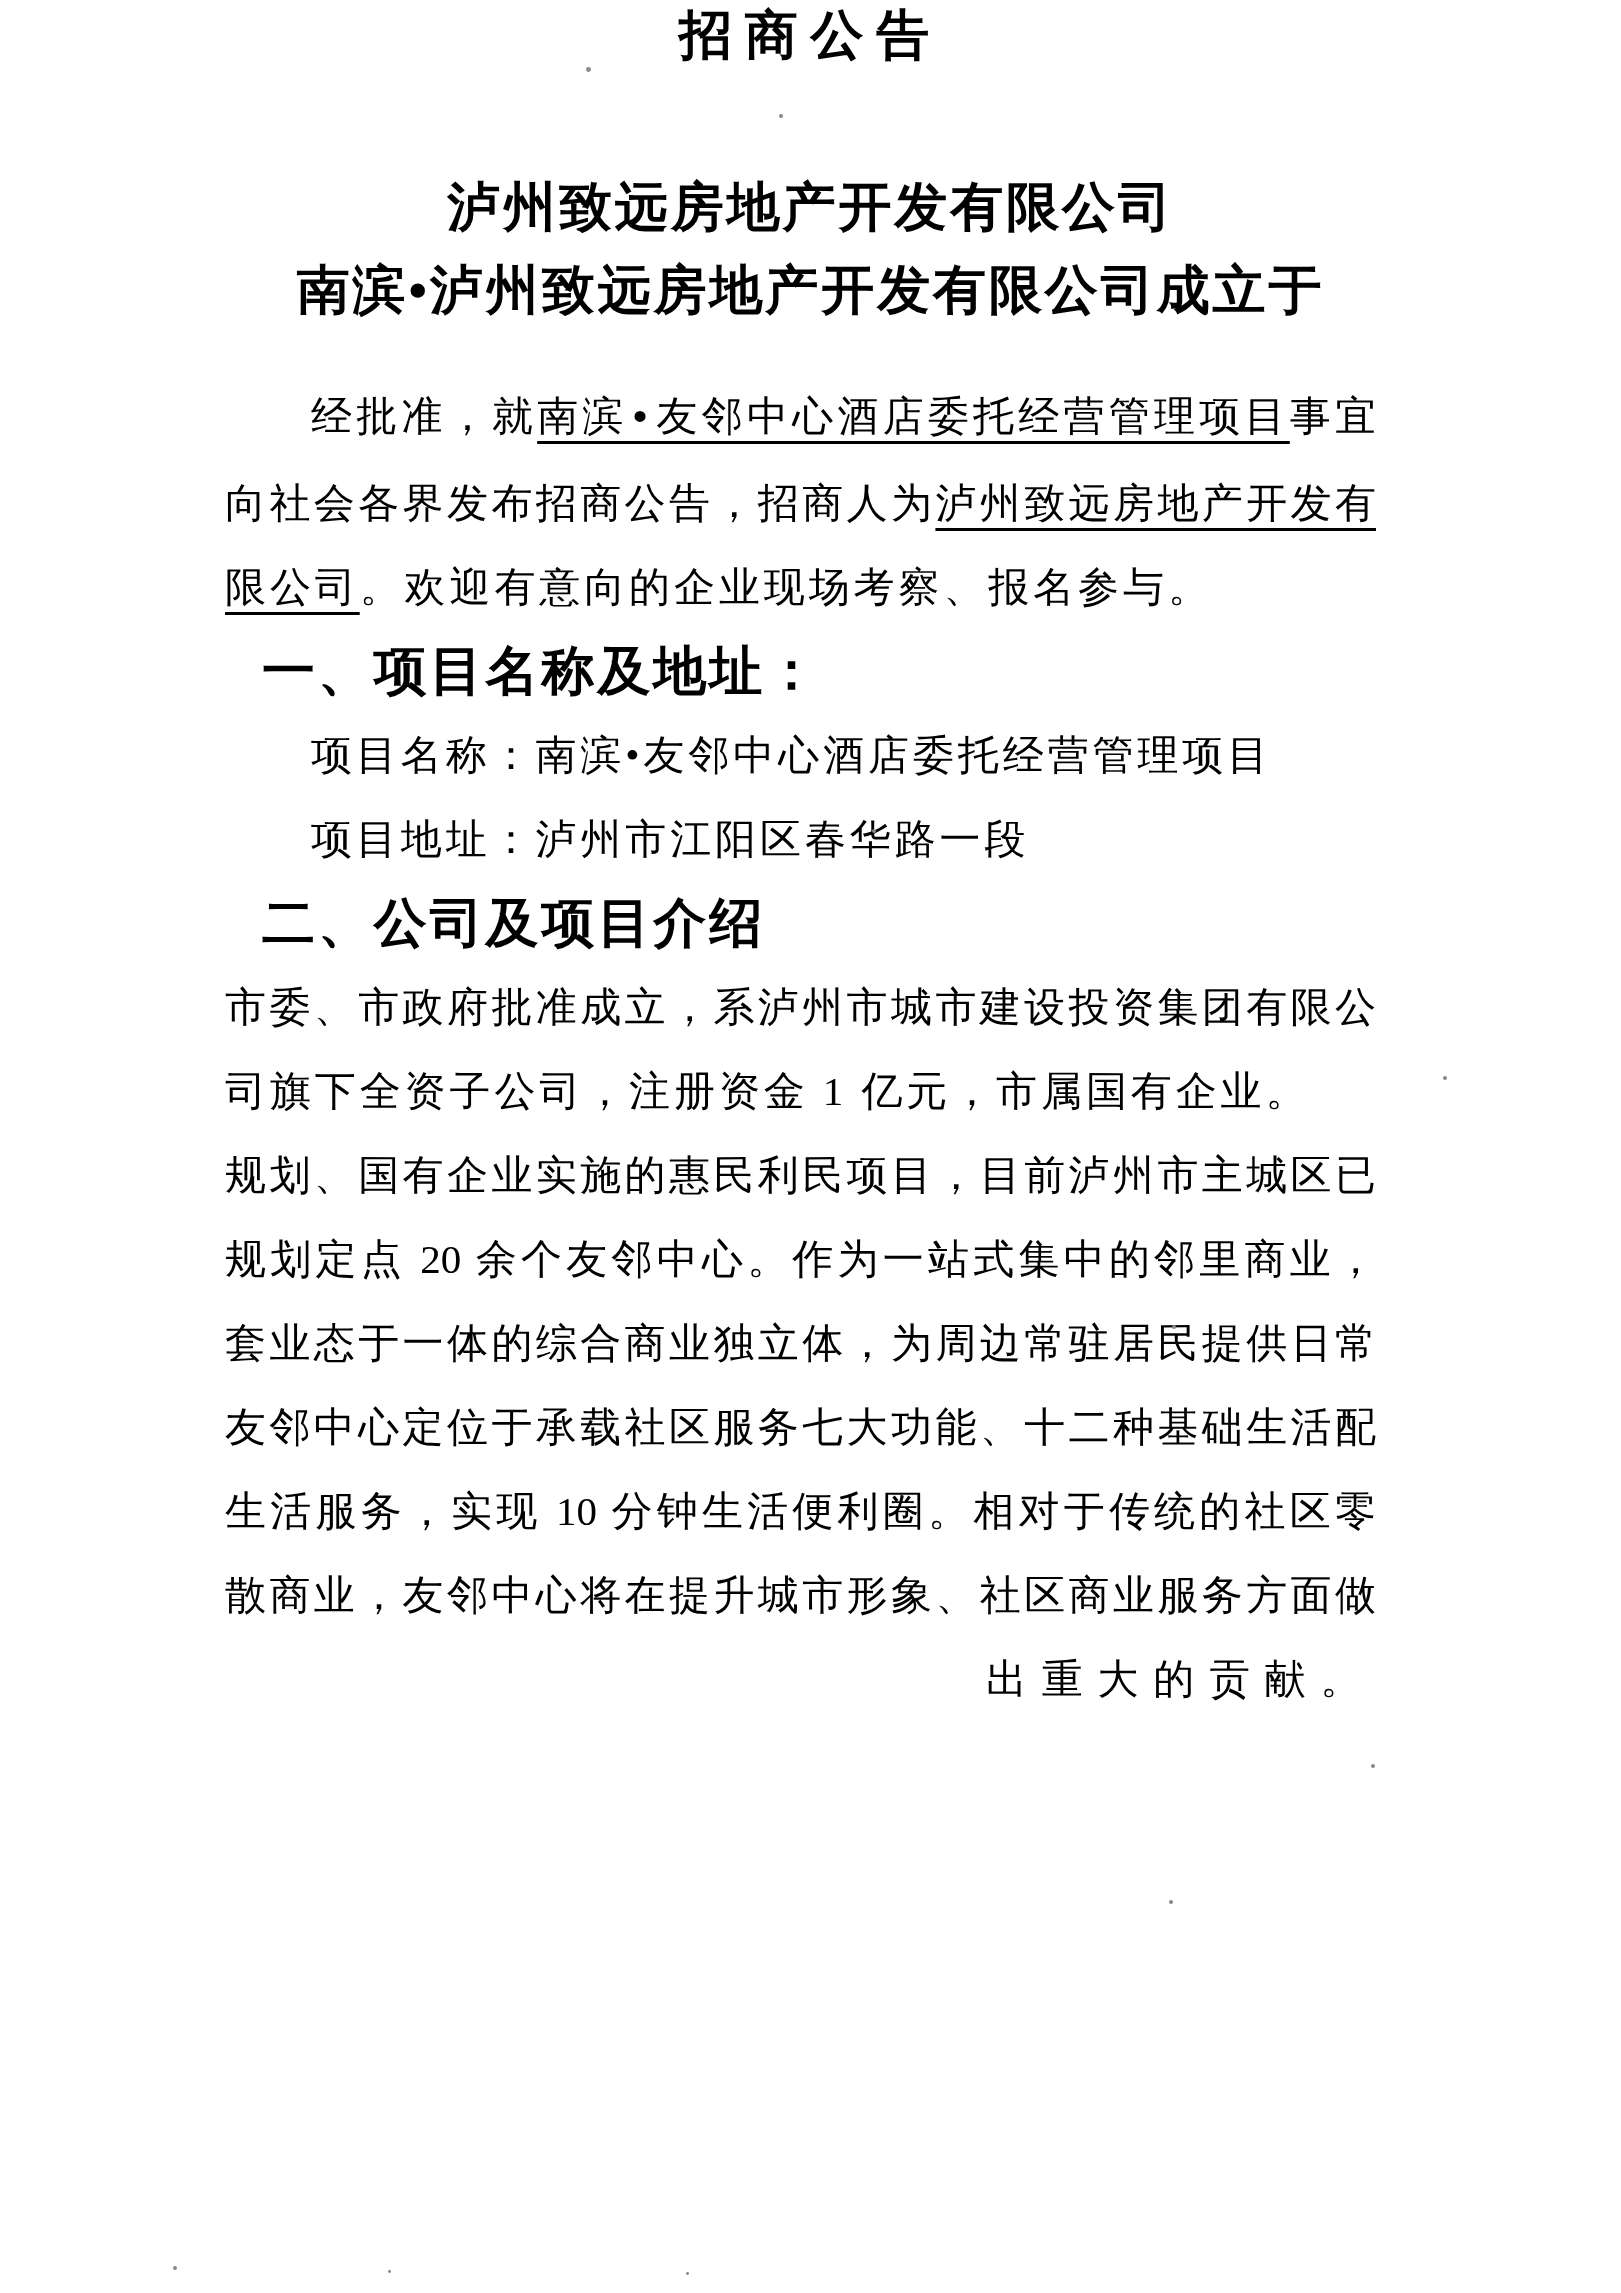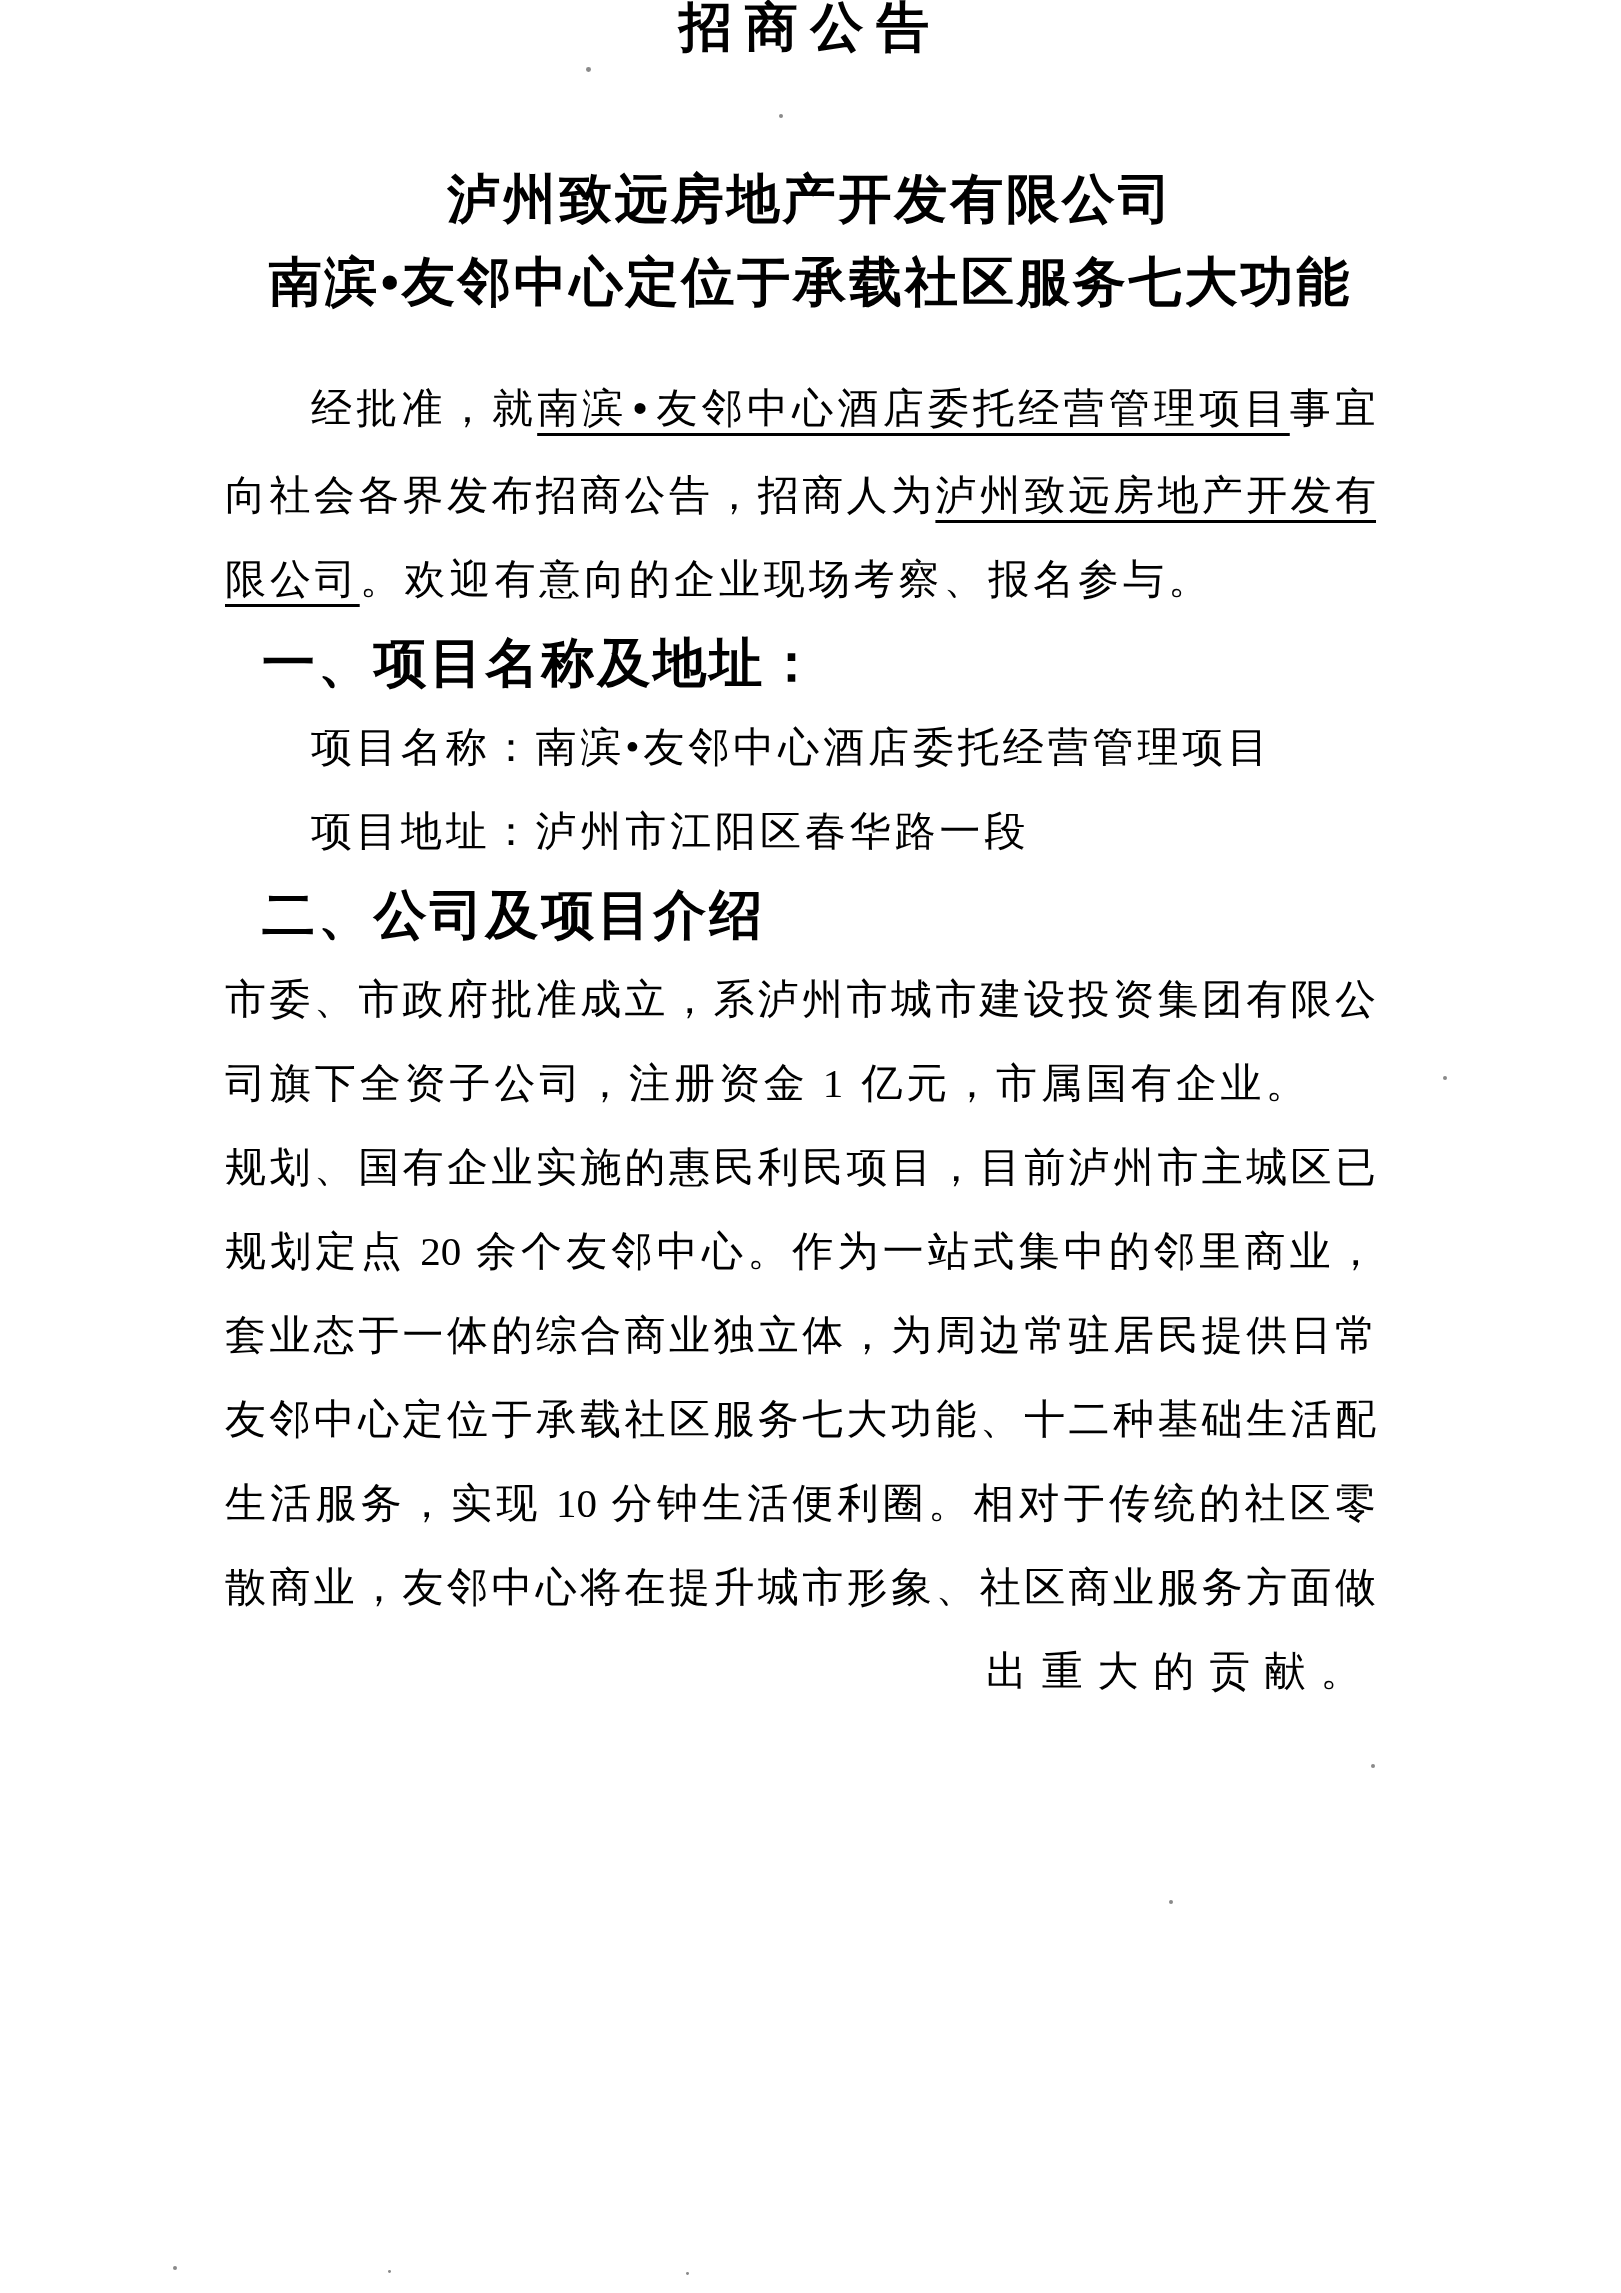--- a/index.html
+++ b/index.html
@@ -11,21 +11,21 @@
     position: relative;
     width: 1621px;
     height: 2294px;
     margin: 0 auto;
     background: #ffffff;
     color: #000000;
     font-family: "Liberation Serif", serif;
     overflow: hidden;
   }
   .title {
-    margin: 0;
+    margin: 8px;
     text-align: center;
     font-size: 53px;
     line-height: 55px;
     font-weight: 700;
     letter-spacing: 12.7px;
   }
   .subtitle {
     margin: 0;
     text-align: center;
     font-size: 53px;
@@ -75,21 +75,21 @@
 </style>
 </head>
 <body>
 
 <div class="page">
 
   <h1 class="title">招商公告</h1>
 
   <h2 class="subtitle first">泸州致远房地产开发有限公司</h2>
 
-  <h2 class="subtitle second">南滨•友邻中心定位于承载社区服务七大功能</h2>
+  <h2 class="subtitle second">南滨•泸州致远房地产开发有限公司成立于</h2>
 
   <div class="docbody" id="doc-body">
       <div class="line justify indent"><span>经批准，就</span><span class="u">南滨•友邻中心酒店委托经营管理项目</span><span>事宜</span></div>
       <div class="line justify"><span>向社会各界发布招商公告，招商人为</span><span class="u">泸州致远房地产开发有</span></div>
       <div class="line"><span class="u">限公司</span><span>。欢迎有意向的企业现场考察、报名参与。</span></div>
       <div class="line sec"><span>一、项目名称及地址：</span></div>
       <div class="line item"><span>项目名称：南滨•友邻中心酒店委托经营管理项目</span></div>
       <div class="line item"><span>项目地址：泸州市江阳区春华路一段</span></div>
       <div class="line sec"><span>二、公司及项目介绍</span></div>
       <div class="line justify"><span>市委、市政府批准成立，系泸州市城市建设投资集团有限公</span></div>

